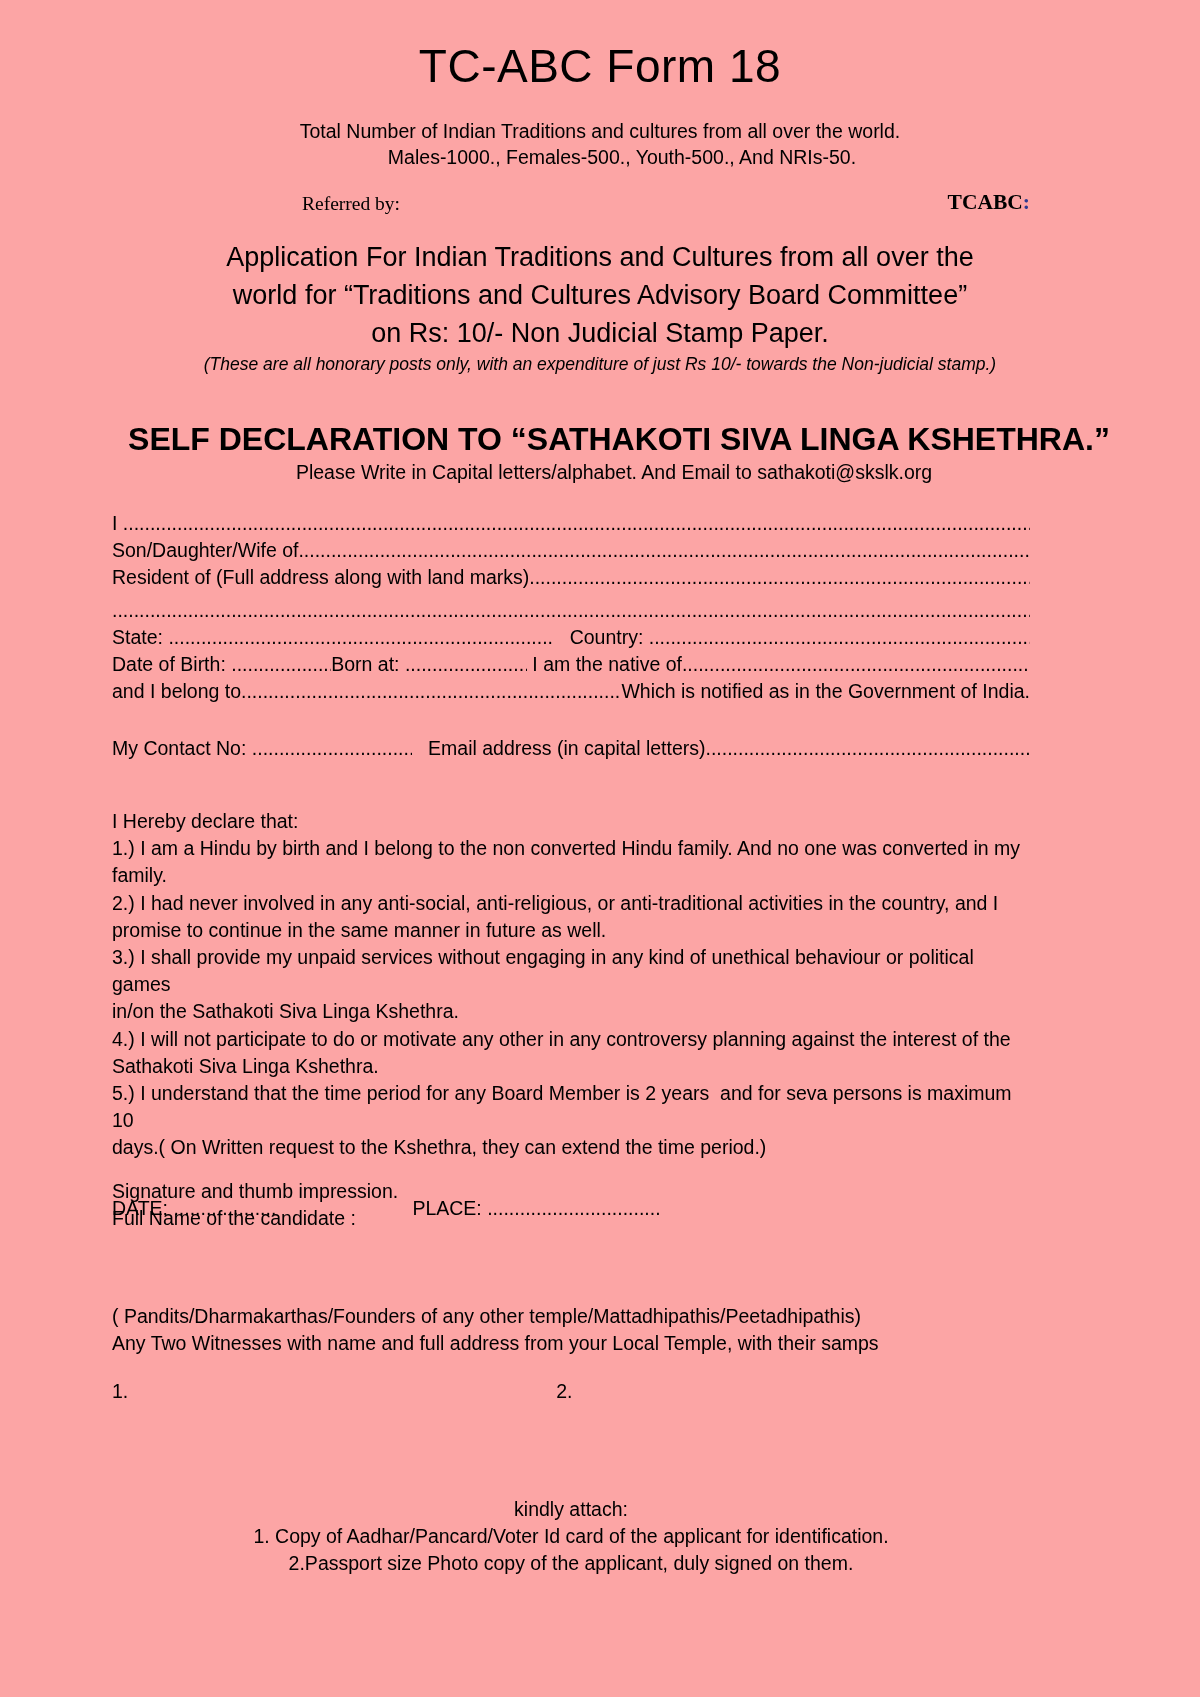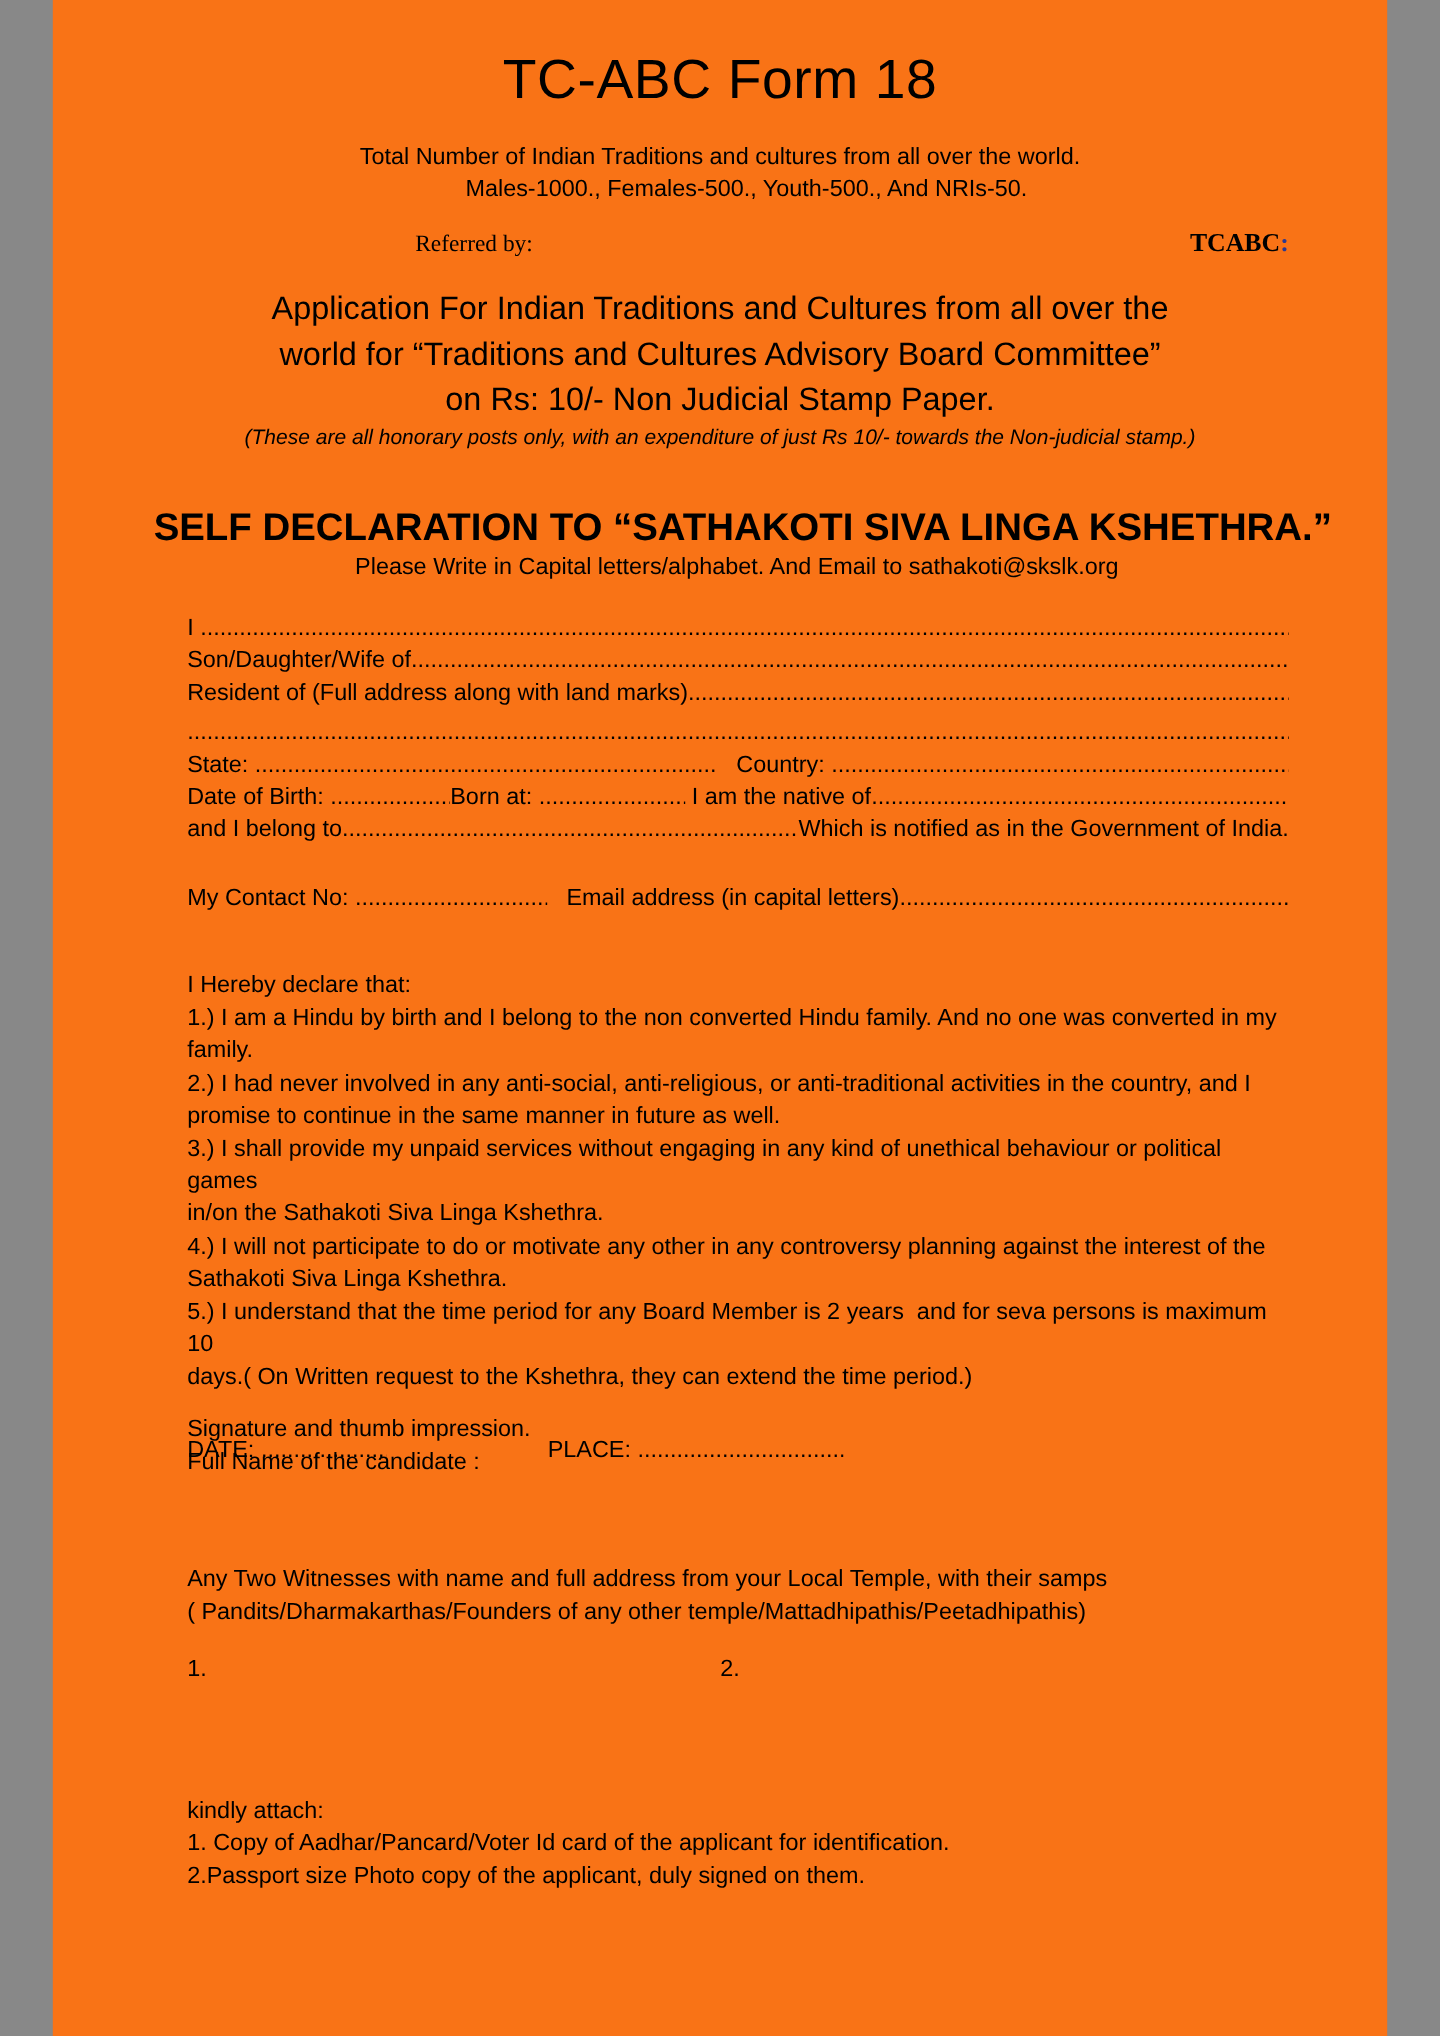--- a/index.html
+++ b/index.html
@@ -1,21 +1,21 @@
 <!DOCTYPE html>
 <html><head>
 <meta charset="utf-8">
 <style>
   html, body { margin:0; padding:0; background:#888; }
   .page {
     position: relative;
-    width: 1112px;
+    width: 1200px;
     height: 1697px;
     margin: 0 auto;
-    background: #f97316;
+    background: #fca5a5;
     color: #000000;
     font-family: "Liberation Sans", "DejaVu Sans", sans-serif;
     overflow: hidden;
   }
   .abs { position: absolute; }
   .centered { left: 0; right: 0; text-align: center; }
   .content { left: 112px; width: 918px; }
 
   .title { top: 40px; font-size: 46px; line-height: 52px; letter-spacing: 0.5px; }
   .sub1  { top: 118px; font-size: 19.5px; line-height: 26px; }
@@ -43,21 +43,21 @@
   .seg-dots.fill { flex: 1 1 auto; min-width: 0; }
   .seg-gap { display: inline-block; flex: 0 0 auto; }
 
   .decl { top: 808px; }
   .decl div { white-space: pre-wrap; }
 
   .sig { top: 1178px; }
   .dateplace { top: 1195px; }
   .witness { top: 1303px; }
   .witnessnums { top: 1378px; }
-  .attach { top: 1496px; }
+  .attach { top: 1496px; text-align: center; }
 </style>
 </head>
 <body>
 
 <div class="page">
 
   <div class="abs centered title">TC-ABC  Form 18</div>
 
   <div class="abs centered sub1">Total Number of Indian Traditions and cultures from all over the world.</div>
   <div class="abs centered sub2">Males-1000., Females-500., Youth-500.,  And  NRIs-50.</div>
@@ -144,22 +144,22 @@
       <div class="dotline">
         <span class="seg-text">DATE: </span>
         <span class="seg-dots" style="width: 105px;"><span>................................................................................................................................................................................................................................................................................................................................................................................................................</span></span>
         <span class="seg-gap" style="width: 134px;"></span>
         <span class="seg-text">PLACE: </span>
         <span class="seg-dots" style="width: 172px;"><span>................................................................................................................................................................................................................................................................................................................................................................................................................</span></span>
       </div>
     </div>
 
   <div class="abs content bodytext witness">
+    <div>( Pandits/Dharmakarthas/Founders of any other temple/Mattadhipathis/Peetadhipathis)</div>
     <div>Any Two Witnesses with name and full address from your Local Temple, with their samps</div>
-    <div>( Pandits/Dharmakarthas/Founders of any other temple/Mattadhipathis/Peetadhipathis)</div>
   </div>
 
   <div class="abs content bodytext witnessnums">
       <div class="dotline">
         <span class="seg-text">1.</span>
         <span class="seg-gap" style="width: 428px;"></span>
         <span class="seg-text">2.</span>
       </div>
     </div>
 

